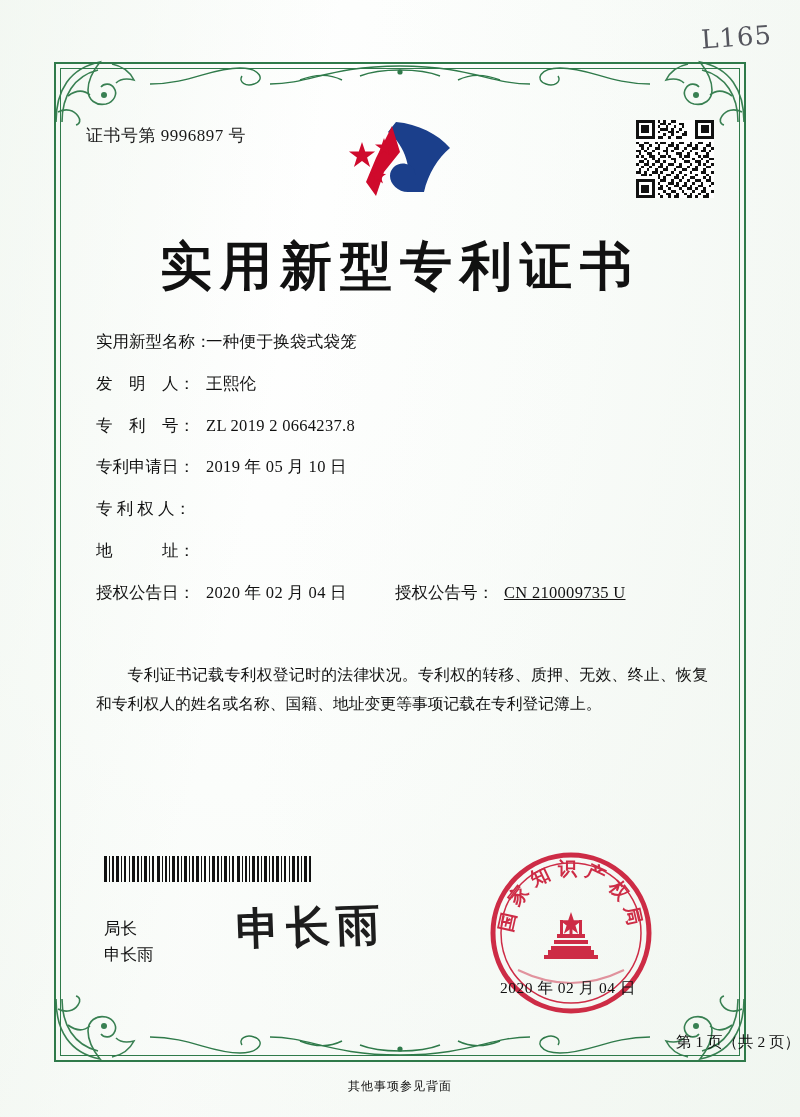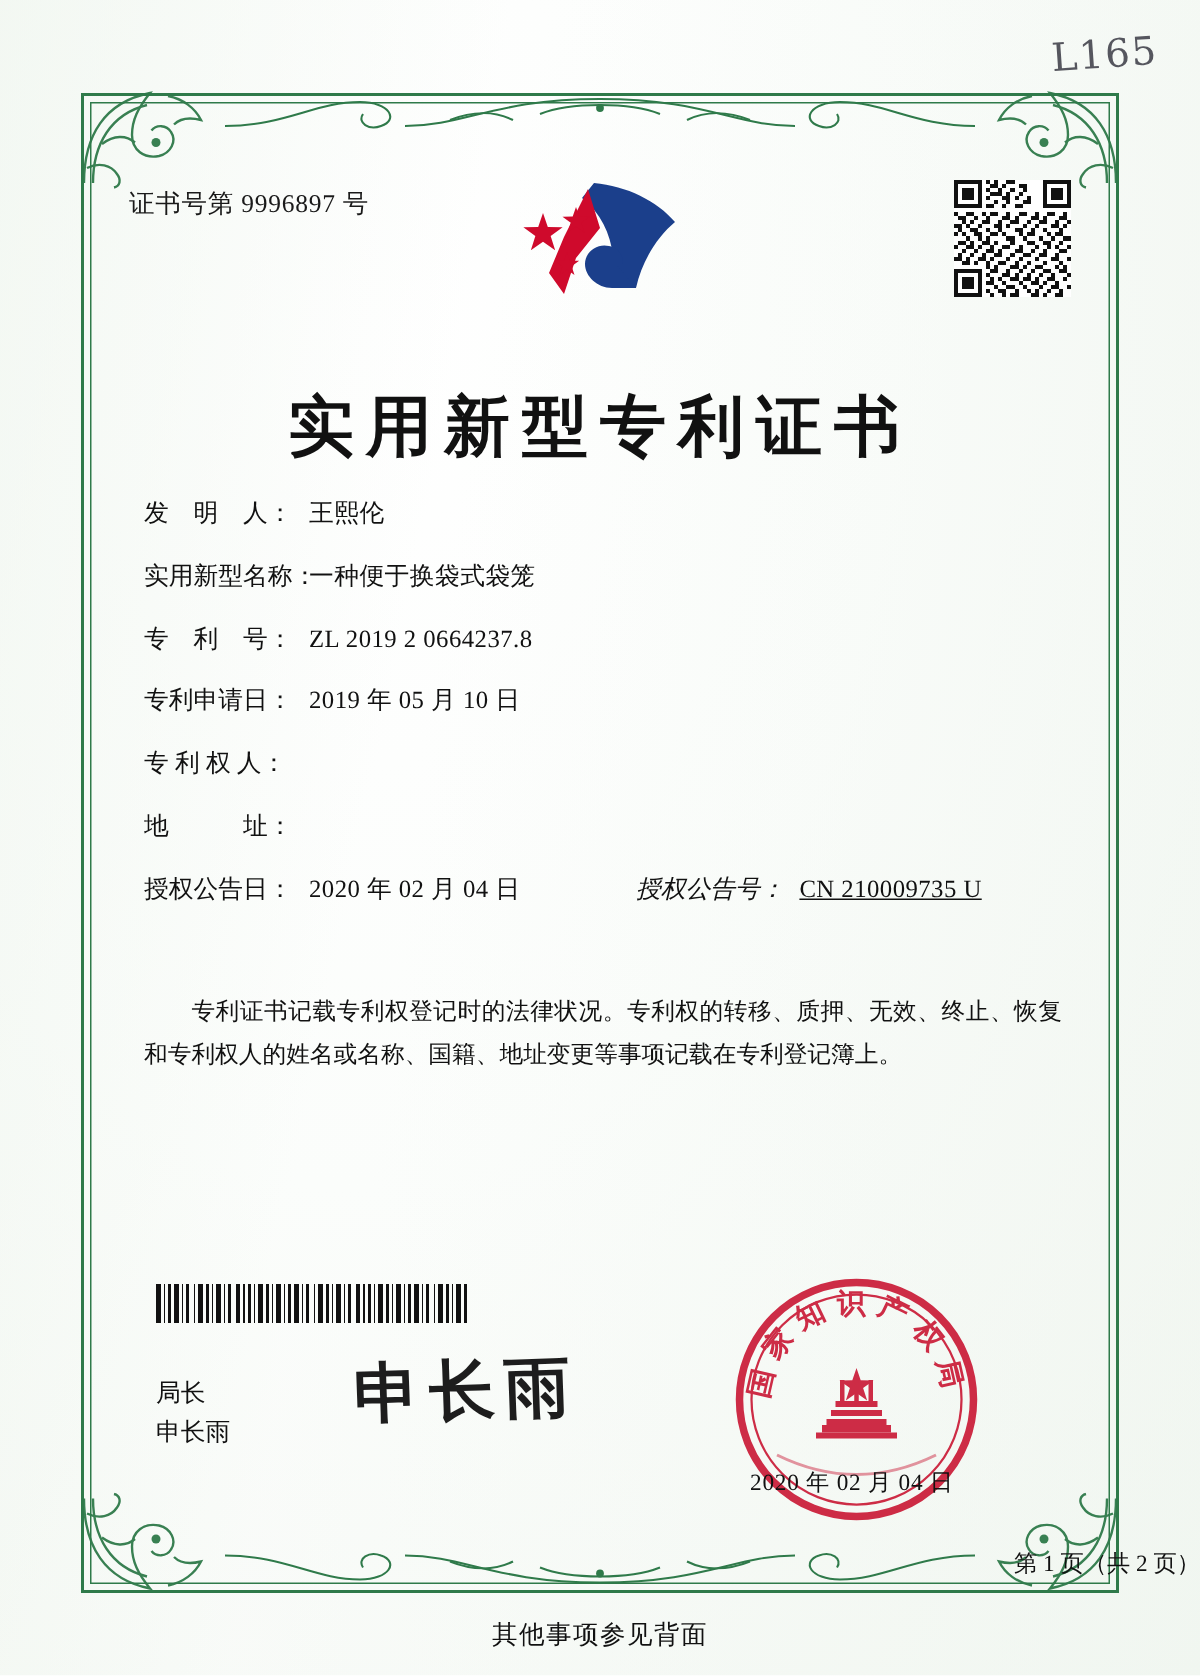--- a/index.html
+++ b/index.html
@@ -116,25 +116,24 @@
   }
   .qr svg { width: 100%; height: 100%; display: block; }
 
   
   .title {
     position: absolute;
     left: 0; right: 0;
     top: 232px;
     text-align: center;
     font-family: "DejaVu Serif", "Liberation Serif", serif;
-    font-size: 44px;
+    font-size: 52px;
     font-weight: bold;
     letter-spacing: 8px;
     color: #111;
-    margin-top: 23px;
   }
 
   
   .fields {
     position: absolute;
     left: 96px;
     top: 332px;
     width: 610px;
     font-size: 16.5px;
     line-height: 1.2;
@@ -150,24 +149,23 @@
     flex: 0 0 110px;
     color: #111;
     letter-spacing: 0px;
   }
   .field-value {
     color: #111;
     letter-spacing: .3px;
   }
   .field-row.double { justify-content: flex-start; }
   .field-row .second-label {
-    margin-left: 77px;
+    margin-left: 48px;
     width: auto;
     flex: 0 0 auto;
-    font-style: italic;
   }
   .field-row .second-value { margin-left: 10px; text-decoration: underline; }
 
   
   .paras {
     position: absolute;
     left: 96px;
     top: 660px;
     width: 612px;
     font-size: 15.8px;
@@ -233,21 +231,21 @@
     top: 1032px;
     text-align: right;
     font-size: 15.5px;
     color: #111;
   }
   .back-note {
     position: absolute;
     left: 0; right: 0;
     top: 1078px;
     text-align: center;
-    font-size: 17px;
+    font-size: 12px;
     color: #111;
     letter-spacing: 1px;
   }
 </style>
 </head>
 <body>
 
 <div id="page">
   <div class="paper-tint"></div>
 
@@ -539,26 +537,26 @@
           <rect x="22" y="28" width="1" height="1"></rect>
           <rect x="25" y="28" width="2" height="1"></rect>
       </g>
     </svg>
   </div>
 
   <div class="title">实用新型专利证书</div>
 
   <div class="fields">
     <div class="field-row">
+      <span class="field-label">实用新型名称：</span>
+      <span class="field-value">一种便于换袋式袋笼</span>
+    </div>
+    <div class="field-row">
       <span class="field-label">发　明　人：</span>
       <span class="field-value">王熙伦</span>
-    </div>
-    <div class="field-row">
-      <span class="field-label">实用新型名称：</span>
-      <span class="field-value">一种便于换袋式袋笼</span>
     </div>
     <div class="field-row">
       <span class="field-label">专　利　号：</span>
       <span class="field-value">ZL 2019 2 0664237.8</span>
     </div>
     <div class="field-row">
       <span class="field-label">专利申请日：</span>
       <span class="field-value">2019 年 05 月 10 日</span>
     </div>
     <div class="field-row">

